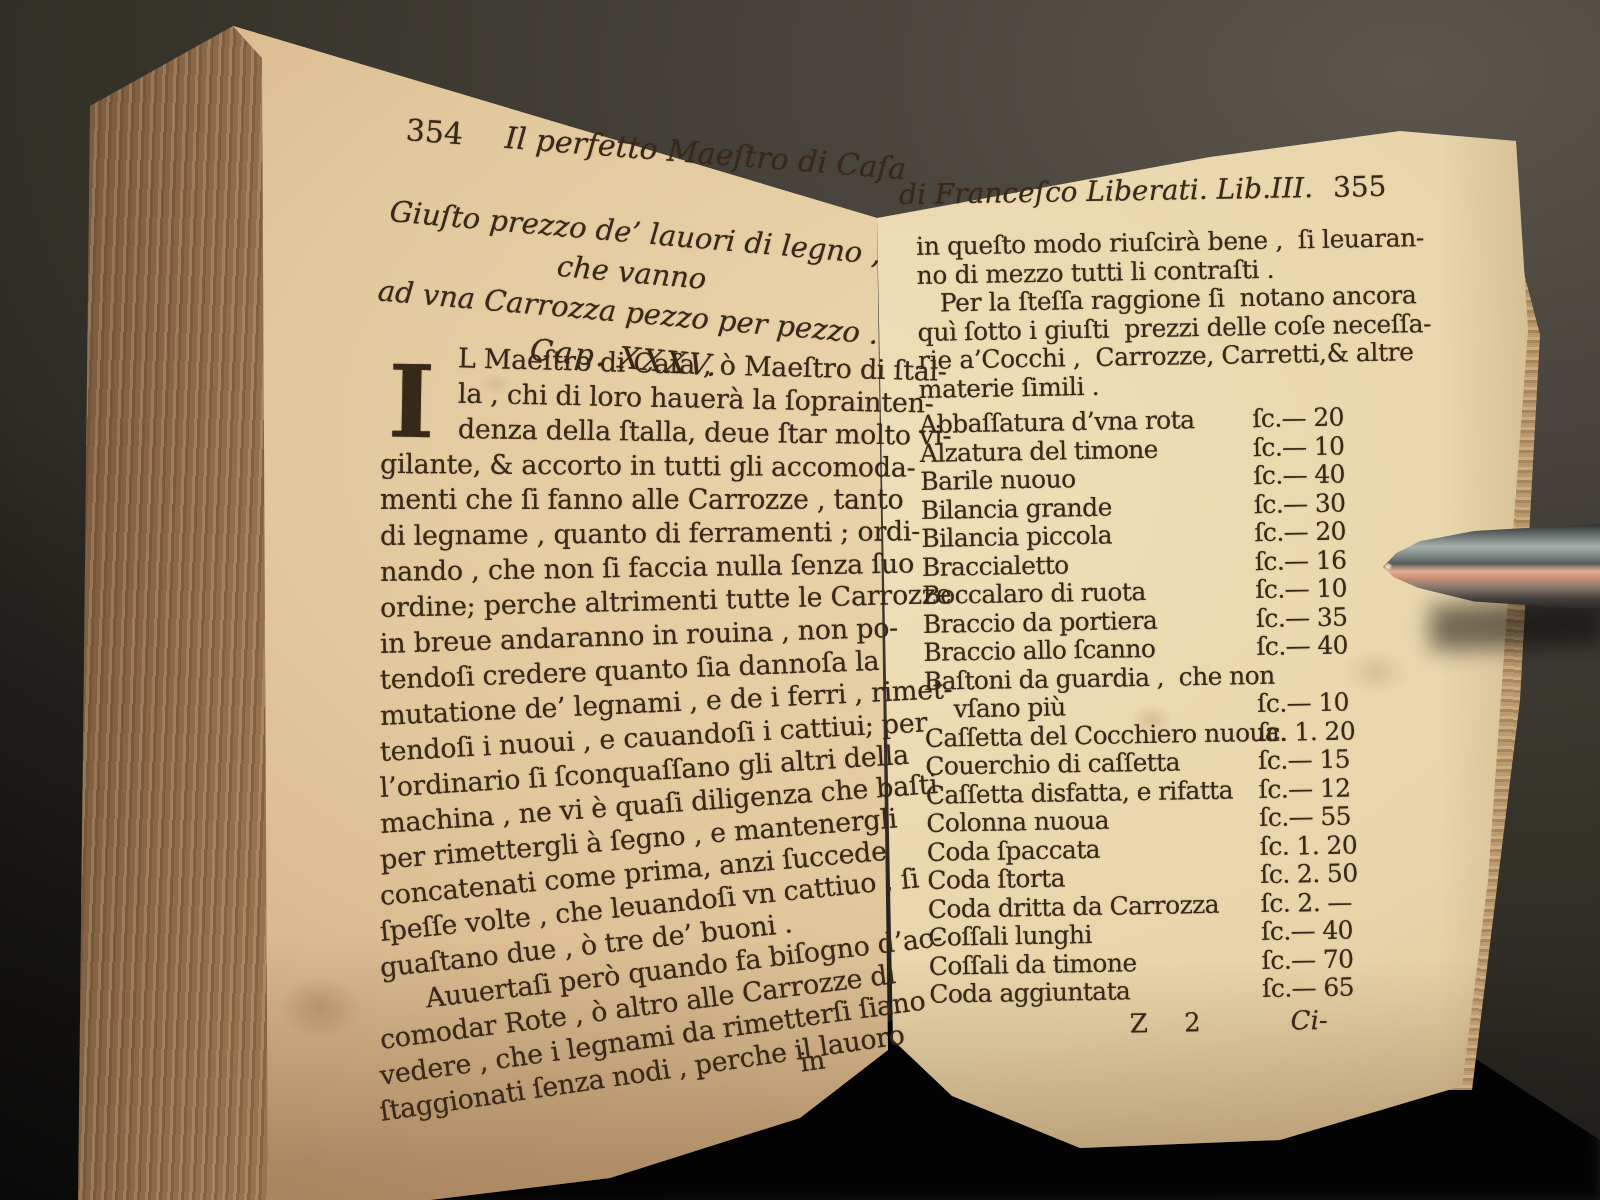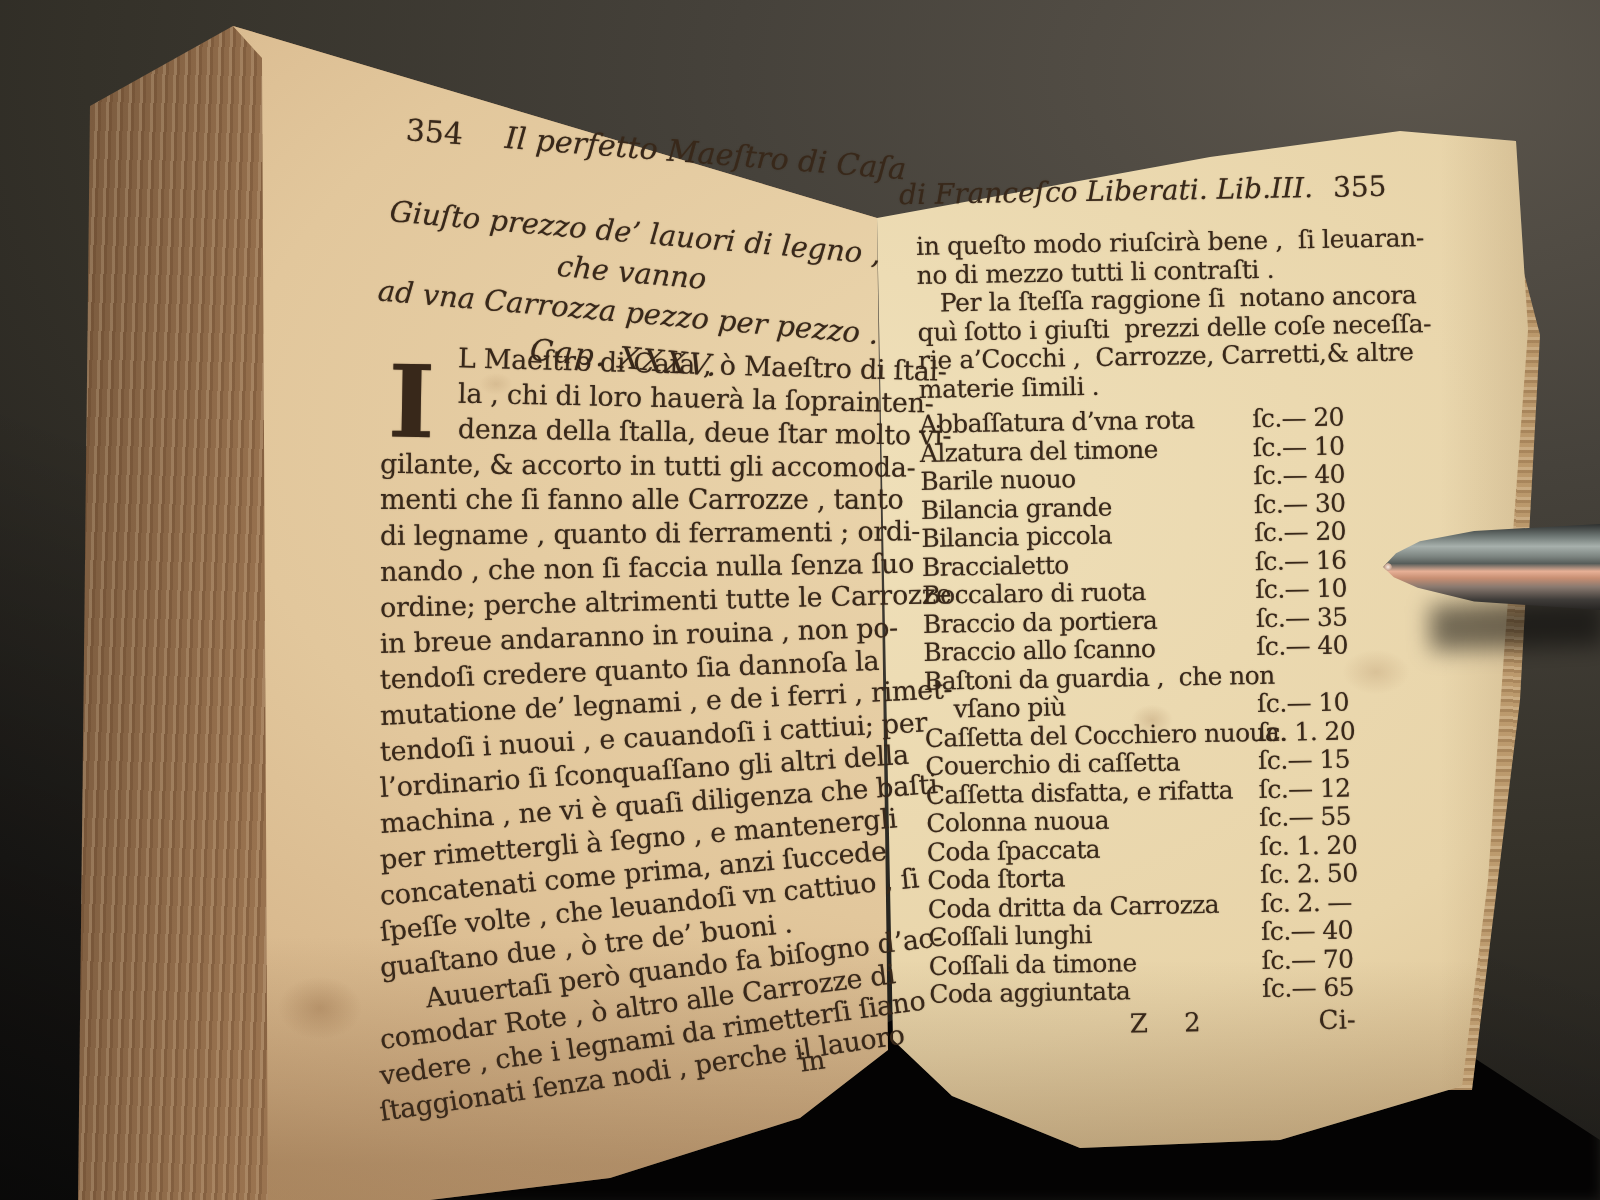--- a/index.html
+++ b/index.html
@@ -93,21 +93,21 @@
   .rp{position:absolute;left:915px;top:178px;width:455px;transform:rotate(-1deg);transform-origin:0 0;}
   .rp-header{display:flex;justify-content:center;gap:20px;font-size:28px;white-space:nowrap;}
   .rp-intro{margin-top:22px;font-size:25px;letter-spacing:-.4px;}
   .rp-line{height:28.5px;line-height:28.5px;white-space:pre;}
   .rp-list{margin-top:7px;font-size:25px;letter-spacing:-.6px;}
   .rp-row{display:flex;height:28.5px;line-height:28.5px;white-space:pre;}
   .rp-item{width:333px;overflow:visible;}
   .rp-price{width:122px;}
   .rp-footer{display:flex;font-size:26px;margin-top:2px;}
   .rp-sig{margin-left:200px;letter-spacing:14px;}
-  .rp-catch{margin-left:104px;}
+  .rp-catch{margin-left:76px;font-style:italic;}
   
   .pen-shadow{position:absolute;left:1430px;top:602px;width:175px;height:46px;
       background:rgba(0,0,0,.5);filter:blur(11px);transform:rotate(-2deg);}
   .pen{position:absolute;left:1383px;top:524px;width:217px;height:86px;
       clip-path:polygon(0% 50%,6% 34%,17% 20%,42% 8%,100% 0%,100% 100%,42% 90%,16% 74%,5% 62%);
       background:linear-gradient(180deg,#2e302f 0%,#6d7673 14%,#a7b0ac 26%,#7c8480 38%,#575d5a 46%,#e7b096 55%,#c78e72 63%,#8a7a70 73%,#3f3c39 88%,#262422 100%);}
   .pen::after{content:"";position:absolute;left:1px;top:39px;width:8px;height:8px;border-radius:50%;
       background:radial-gradient(circle,#f7ece4 0%,#c9a591 60%,transparent 75%);}
 </style>
 </head>

